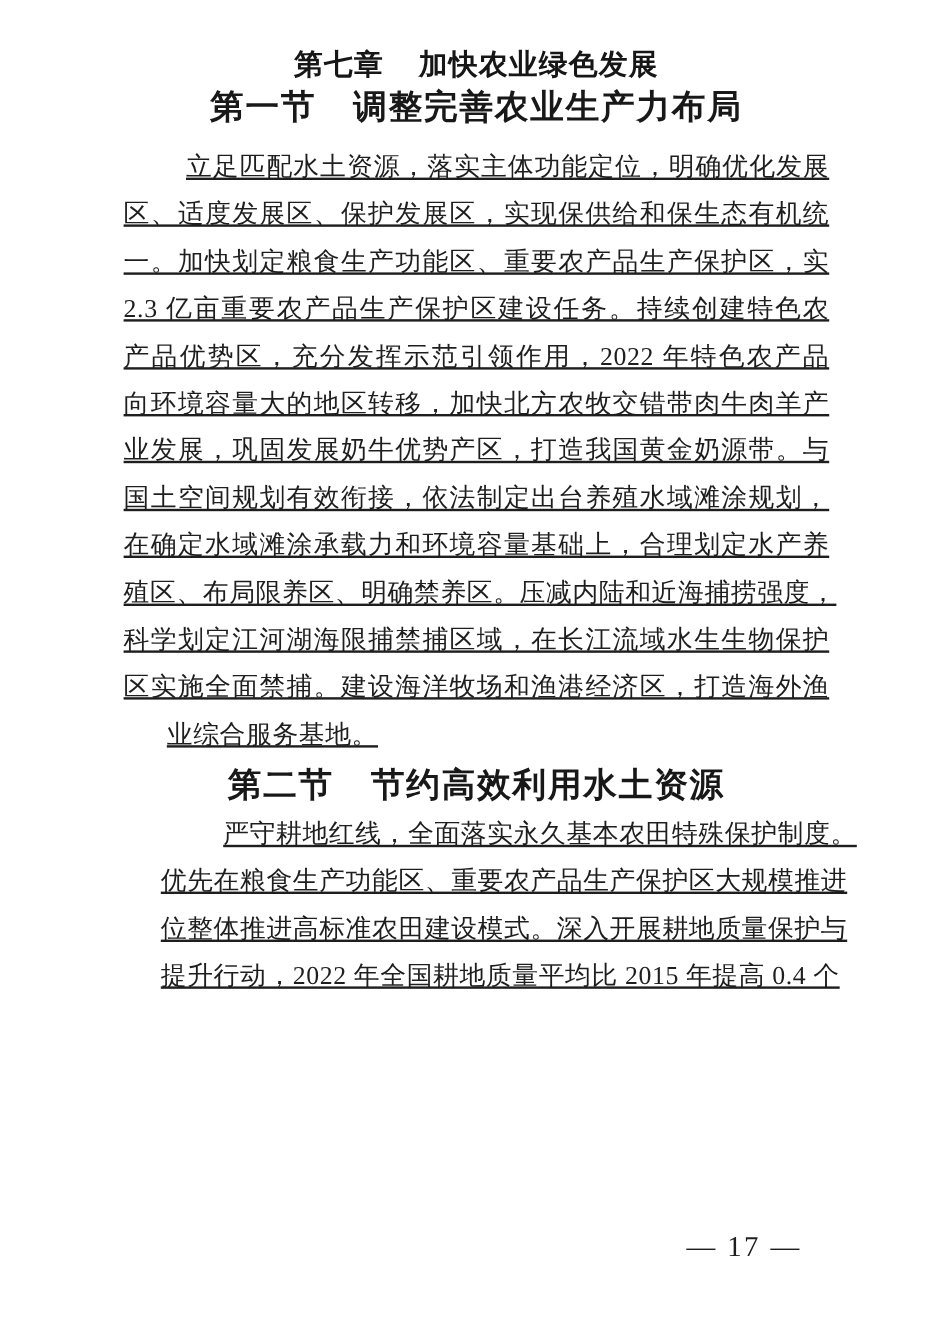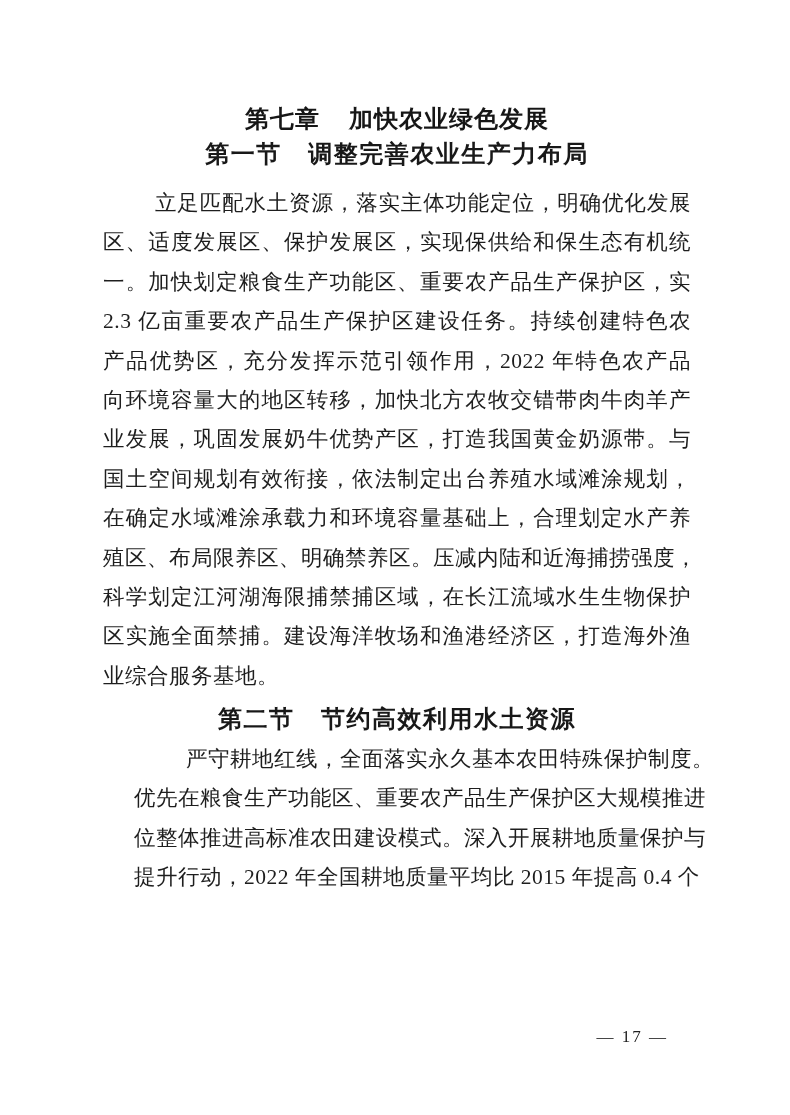--- a/index.html
+++ b/index.html
@@ -21,50 +21,51 @@
     background: #ffffff;
   }
   .content {
     position: absolute;
     left: 103px;
     top: 0;
     width: 588px;
   }
   .chapter-heading {
     margin: 0;
-    padding-top: 104px;
+    padding-top: 40px;
     font-family: "Liberation Sans", "DejaVu Sans", sans-serif;
     font-size: 24px;
     font-weight: bold;
     line-height: 30px;
     text-align: center;
     letter-spacing: 1px;
     color: #161616;
   }
   .chapter-heading .num {
     margin-right: 1.2em;
   }
   .section-heading {
     margin: 4px 0 0 0;
     font-family: "Liberation Serif", "DejaVu Serif", serif;
-    font-size: 24px;
+    font-size: 28px;
     font-weight: bold;
     line-height: 32px;
     text-align: center;
     letter-spacing: 1.5px;
     color: #181818;
   }
   .section-heading .num {
     margin-right: 1.1em;
   }
   .section-heading.second {
     margin-top: 7px;
   }
   .para {
     margin-top: 14px;
+    text-decoration: underline;
   }
   .para.second {
     margin-top: 5px;
     margin-left: 31px;
   }
   .line {
     font-size: 21.5px;
     line-height: 39.4px;
     height: 39.4px;
     white-space: nowrap;
@@ -73,27 +74,28 @@
     text-justify: inter-character;
     letter-spacing: 0.5px;
     color: #1e1e1e;
   }
   .line.indent {
     text-indent: 52px;
   }
   .line.last {
     text-align: left;
     text-align-last: left;
+    margin-left: 36px;
   }
   .page-footer {
     position: absolute;
     top: 1027px;
     right: 122px;
     font-family: "Liberation Serif", "DejaVu Serif", serif;
-    font-size: 17px;
+    font-size: 24px;
     letter-spacing: 2px;
     color: #1e1e1e;
   }
 </style>
 </head>
 <body>
 
 <div class="page">
   <div class="content">
 

